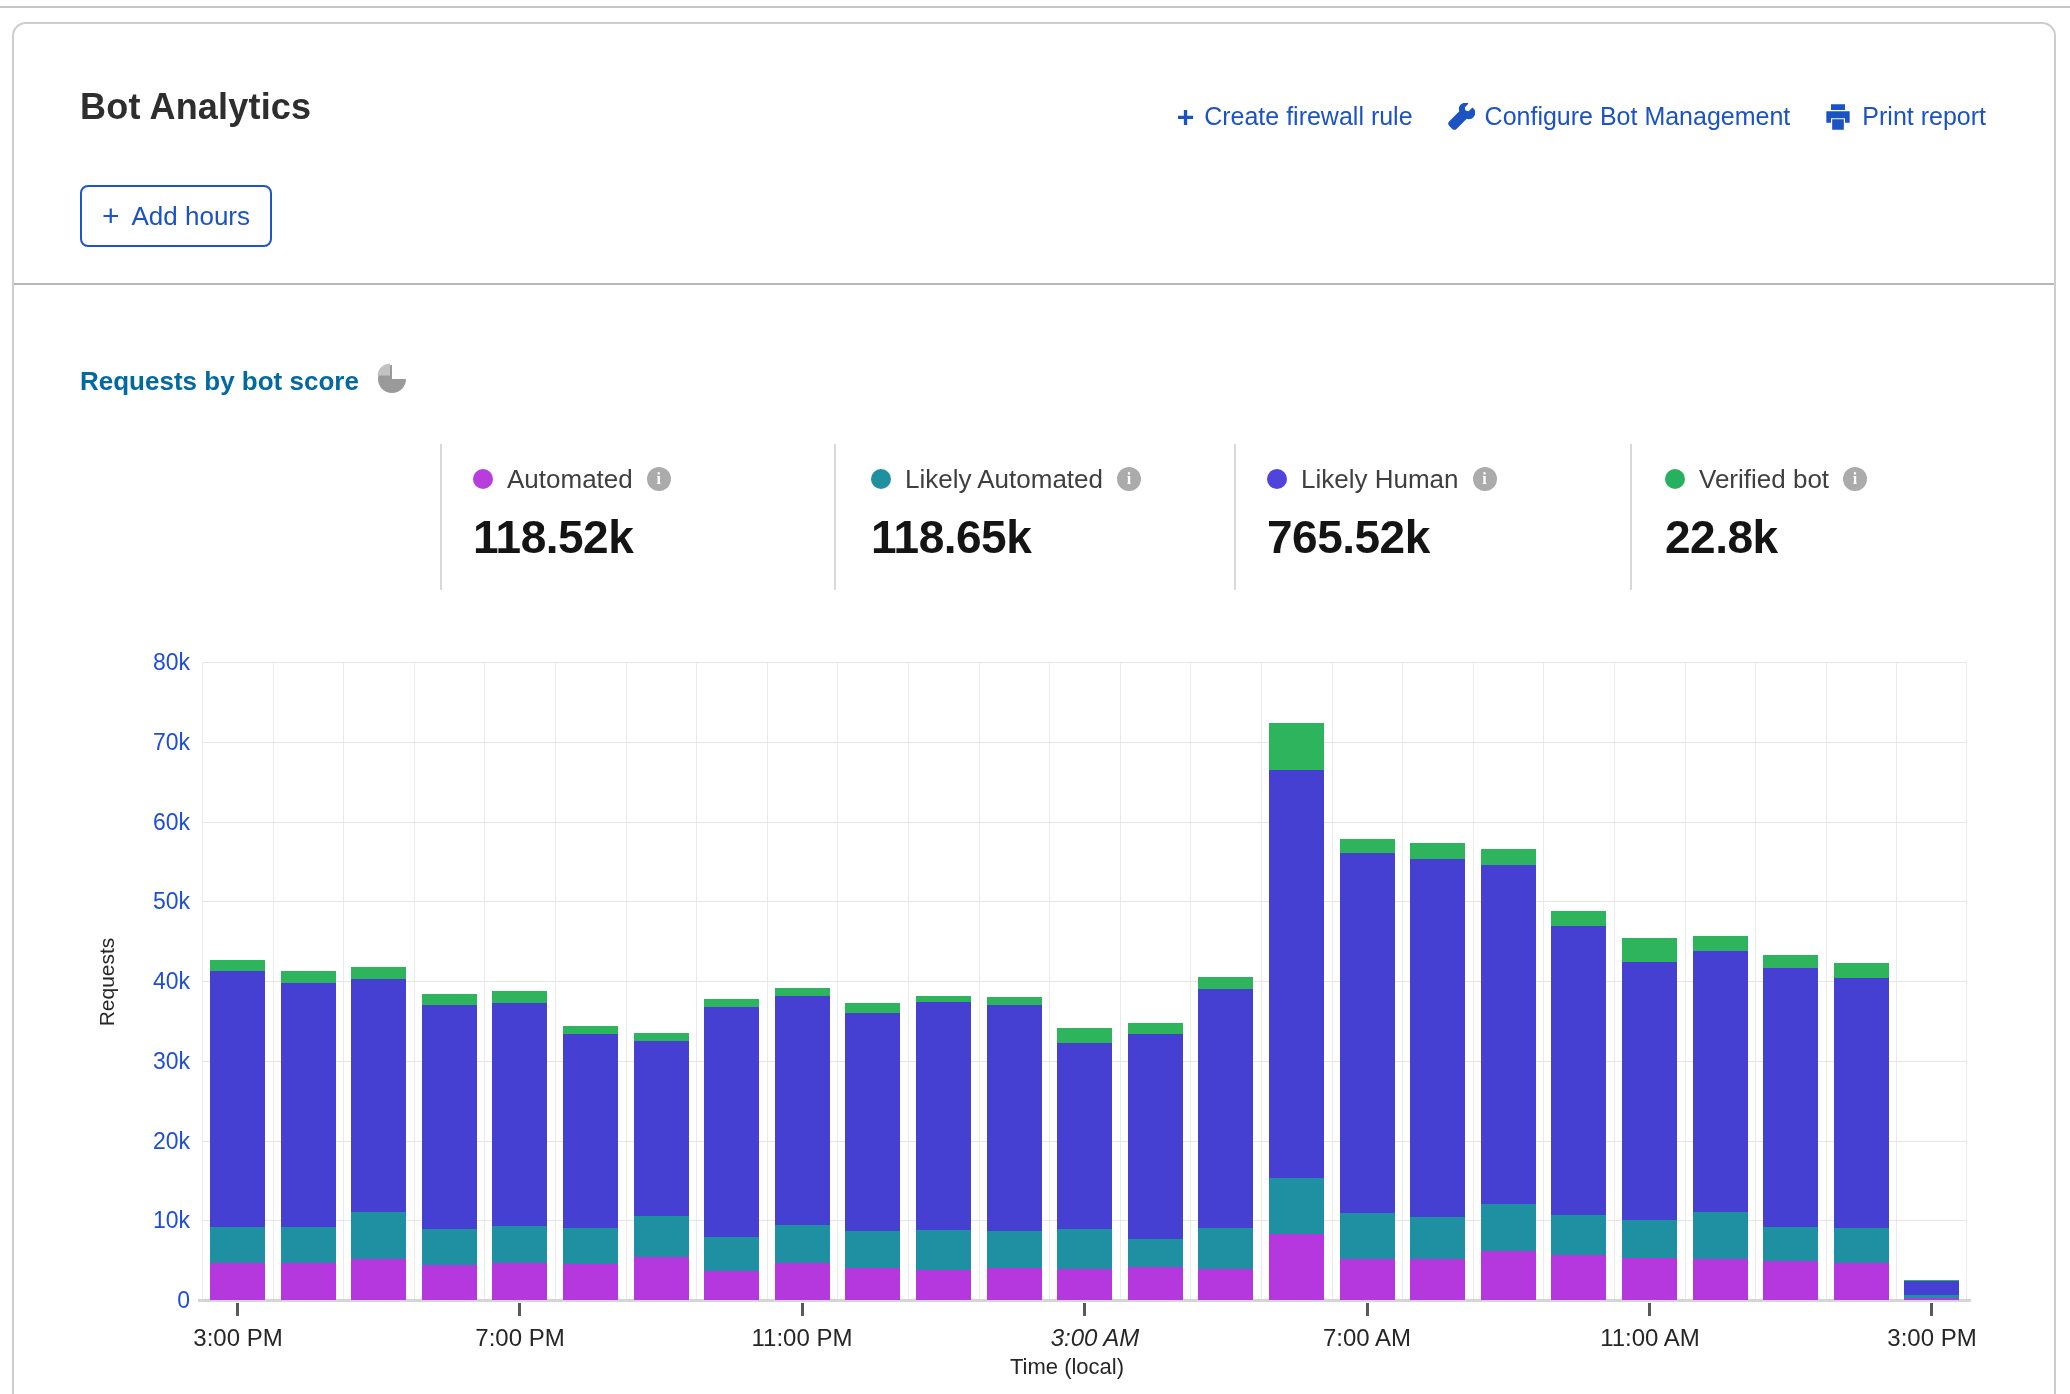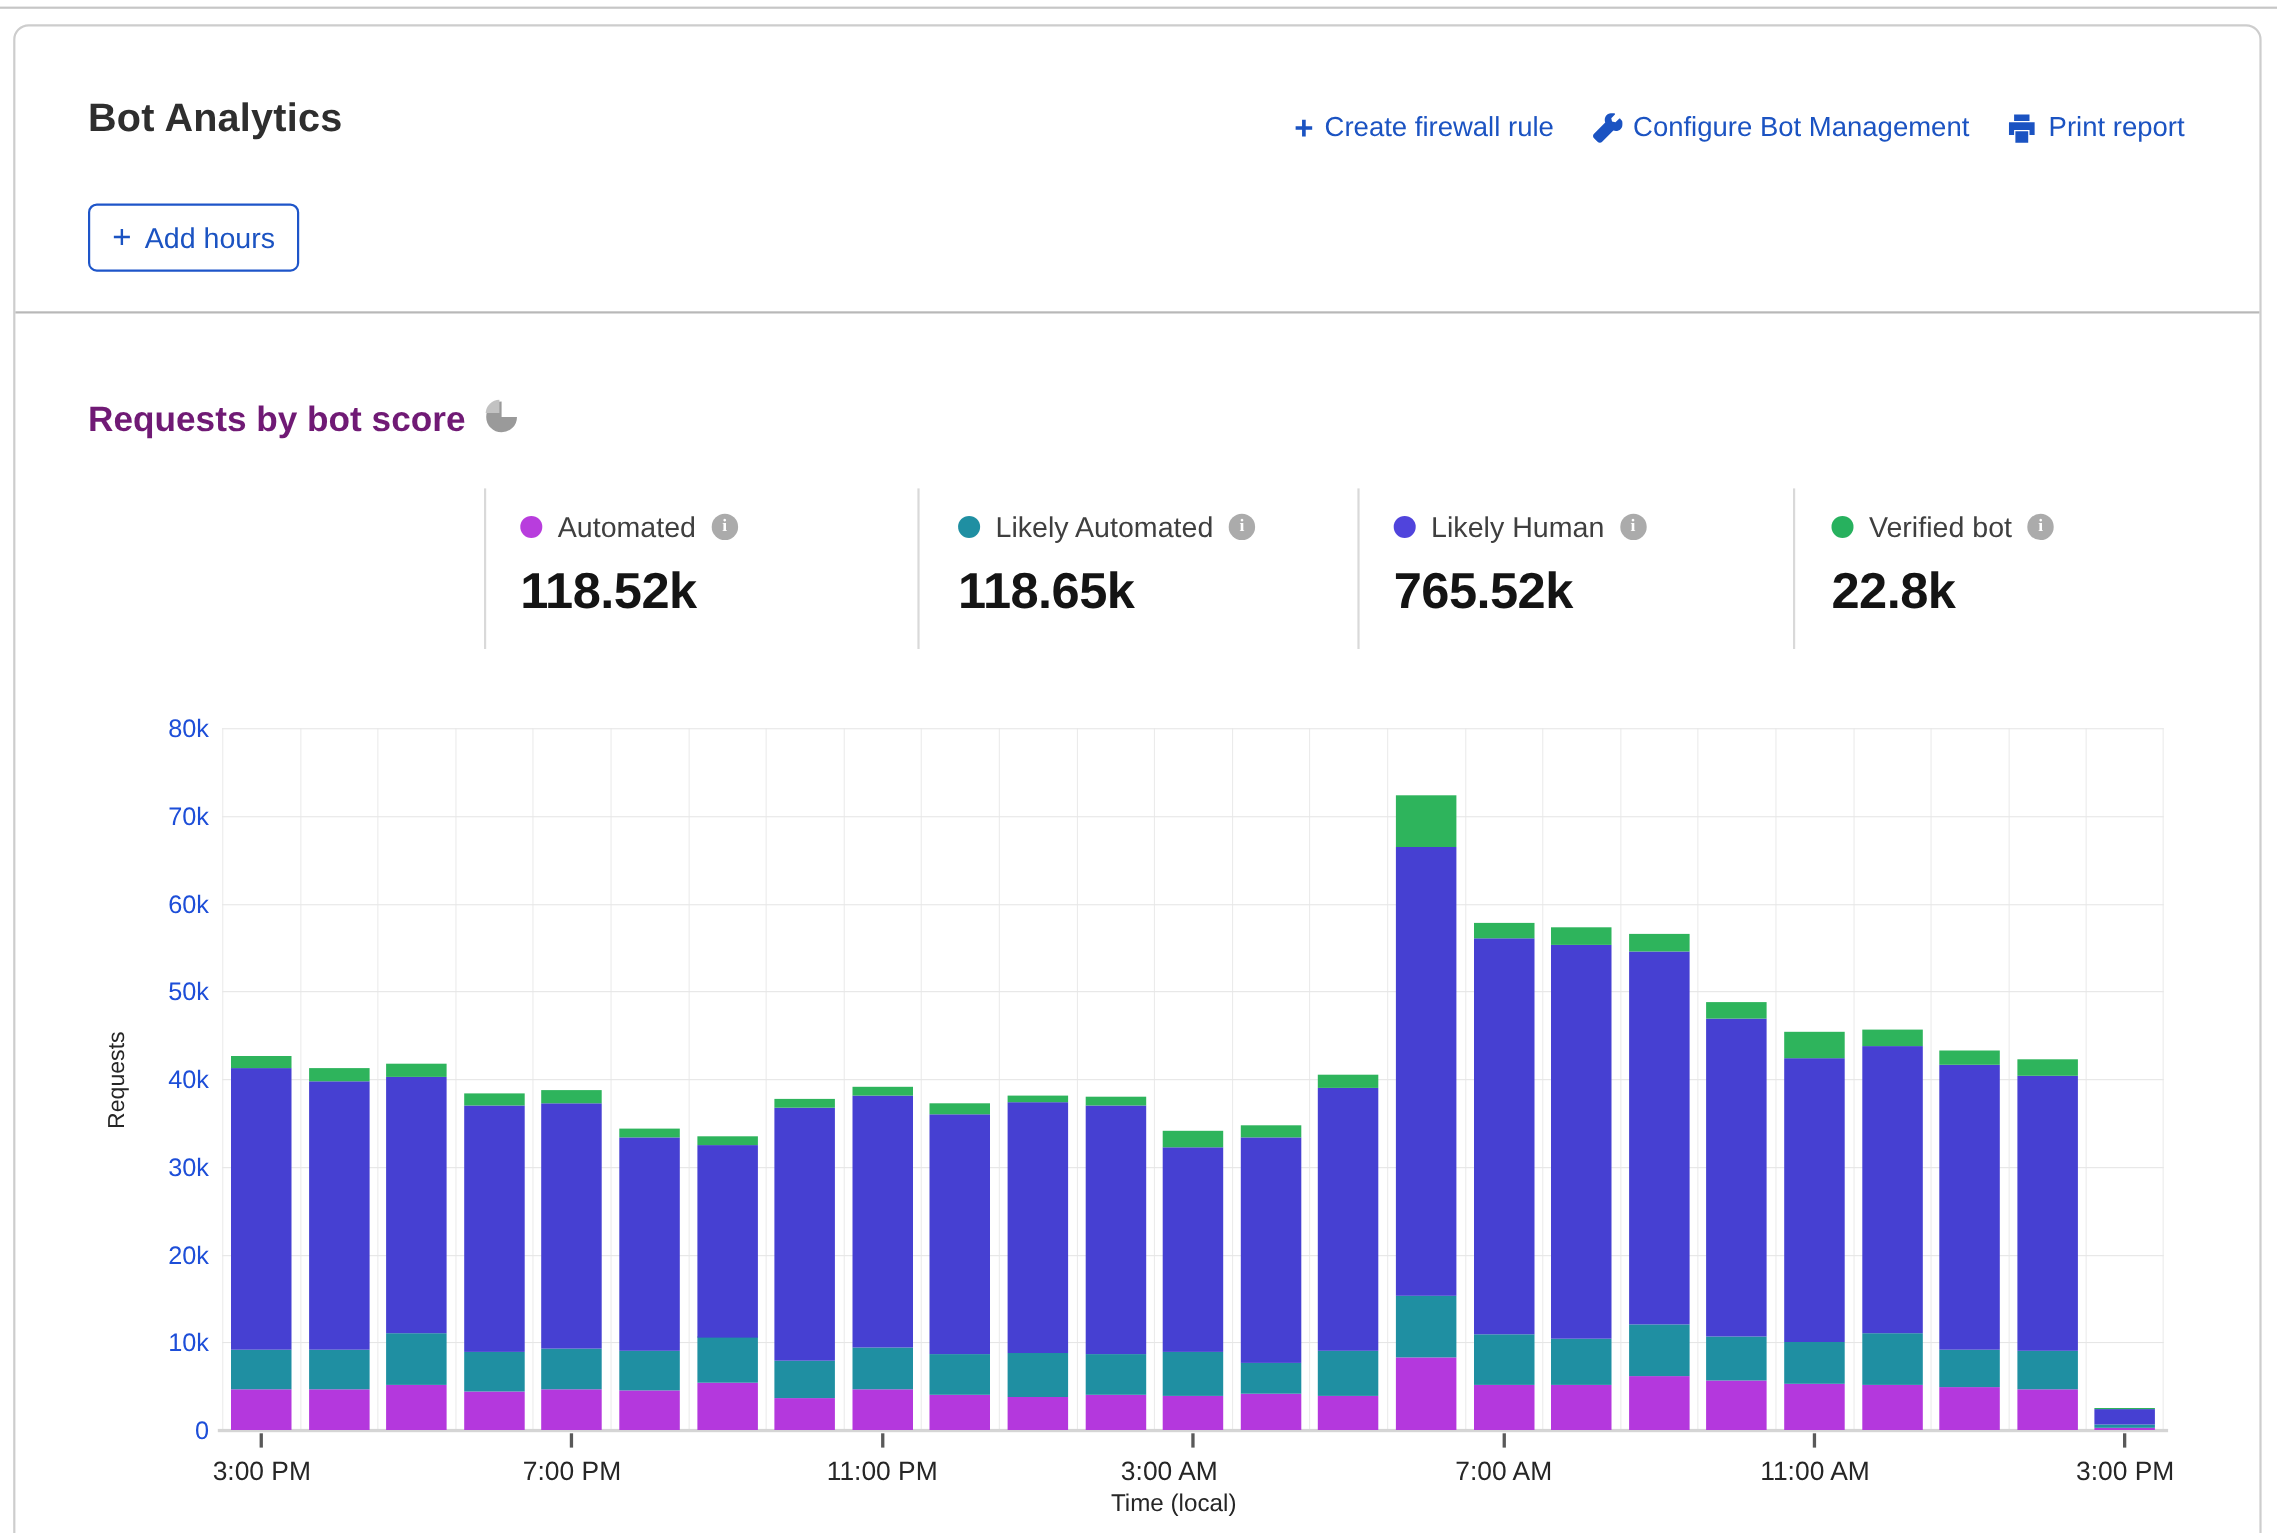--- a/index.html
+++ b/index.html
@@ -19,21 +19,21 @@
       display:flex;align-items:center;justify-content:center;gap:12px;cursor:pointer;}
   .btn-addfilter .plus{font-weight:500;font-size:30px;}
   .dropdown{position:absolute;left:1675px;top:153px;width:288px;height:66px;box-sizing:border-box;
       border:2px solid #969696;border-radius:10px;background:#fff;display:flex;align-items:center;
       padding:0 22px;font-size:26px;color:#1d1d1d;cursor:pointer;}
   .caret{margin-left:auto;width:0;height:0;border-left:11px solid transparent;border-right:11px solid transparent;
       border-top:13px solid #3d3d3d;}
   .hdr-divider{position:absolute;left:0;top:259px;width:100%;height:2px;background:#b8b8b8;}
   
   .section-head{position:absolute;left:66px;top:338px;display:flex;align-items:center;gap:16px;}
-  .section-title{font-size:32px;font-weight:700;color:#701a75;}
+  .section-title{font-size:26px;font-weight:700;color:#0369a1;}
   
   .stat-divider{position:absolute;top:420px;width:2px;height:146px;background:#d9d9d9;}
   .stat{position:absolute;top:438px;}
   .stat-label-row{display:flex;align-items:center;gap:14px;height:34px;}
   .stat-label{font-size:26px;color:#3f3f3f;white-space:nowrap;}
   .dot{width:20px;height:20px;border-radius:50%;}
   .info{width:24px;height:24px;border-radius:50%;background:#ababab;color:#fff;display:flex;
         align-items:center;justify-content:center;font-size:16px;font-weight:700;font-family:"Liberation Serif","DejaVu Serif",serif;}
   .stat-value{margin-top:14px;font-size:46px;font-weight:700;color:#141414;letter-spacing:-.5px;}
   
@@ -290,21 +290,21 @@
         <div class="ylab" style="left: 106px; top: 785px;">60k</div>
         <div class="ylab" style="left: 106px; top: 705px;">70k</div>
         <div class="ylab" style="left: 106px; top: 625px;">80k</div>
         <div class="xtick" style="left: 222px; top: 1279px;"></div>
         <div class="xlab" style="left: 144px; top: 1300px;">3:00 PM</div>
         <div class="xtick" style="left: 504px; top: 1279px;"></div>
         <div class="xlab" style="left: 426px; top: 1300px;">7:00 PM</div>
         <div class="xtick" style="left: 787px; top: 1279px;"></div>
         <div class="xlab" style="left: 708px; top: 1300px;">11:00 PM</div>
         <div class="xtick" style="left: 1069px; top: 1279px;"></div>
-        <div class="xlab" style="left: 969px; top: 1300px;">3:00 AM</div>
+        <div class="xlab" style="left: 1001px; top: 1300px; font-style: italic;">3:00 AM</div>
         <div class="xtick" style="left: 1352px; top: 1279px;"></div>
         <div class="xlab" style="left: 1273px; top: 1300px;">7:00 AM</div>
         <div class="xtick" style="left: 1634px; top: 1279px;"></div>
         <div class="xlab" style="left: 1556px; top: 1300px;">11:00 AM</div>
         <div class="xtick" style="left: 1916px; top: 1279px;"></div>
         <div class="xlab" style="left: 1838px; top: 1300px;">3:00 PM</div>
       </div>
     <div class="xaxis-title">Time (local)</div>
 
   </div>

